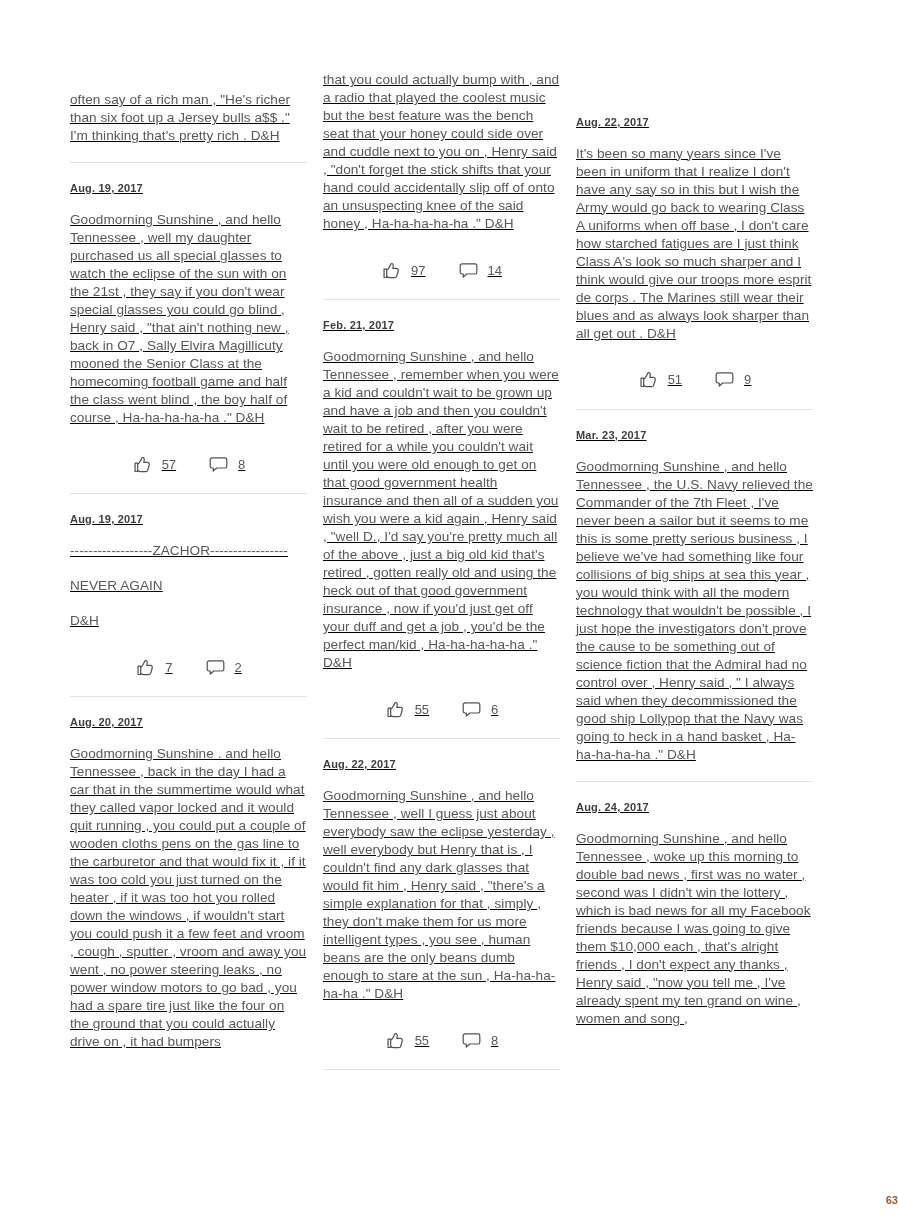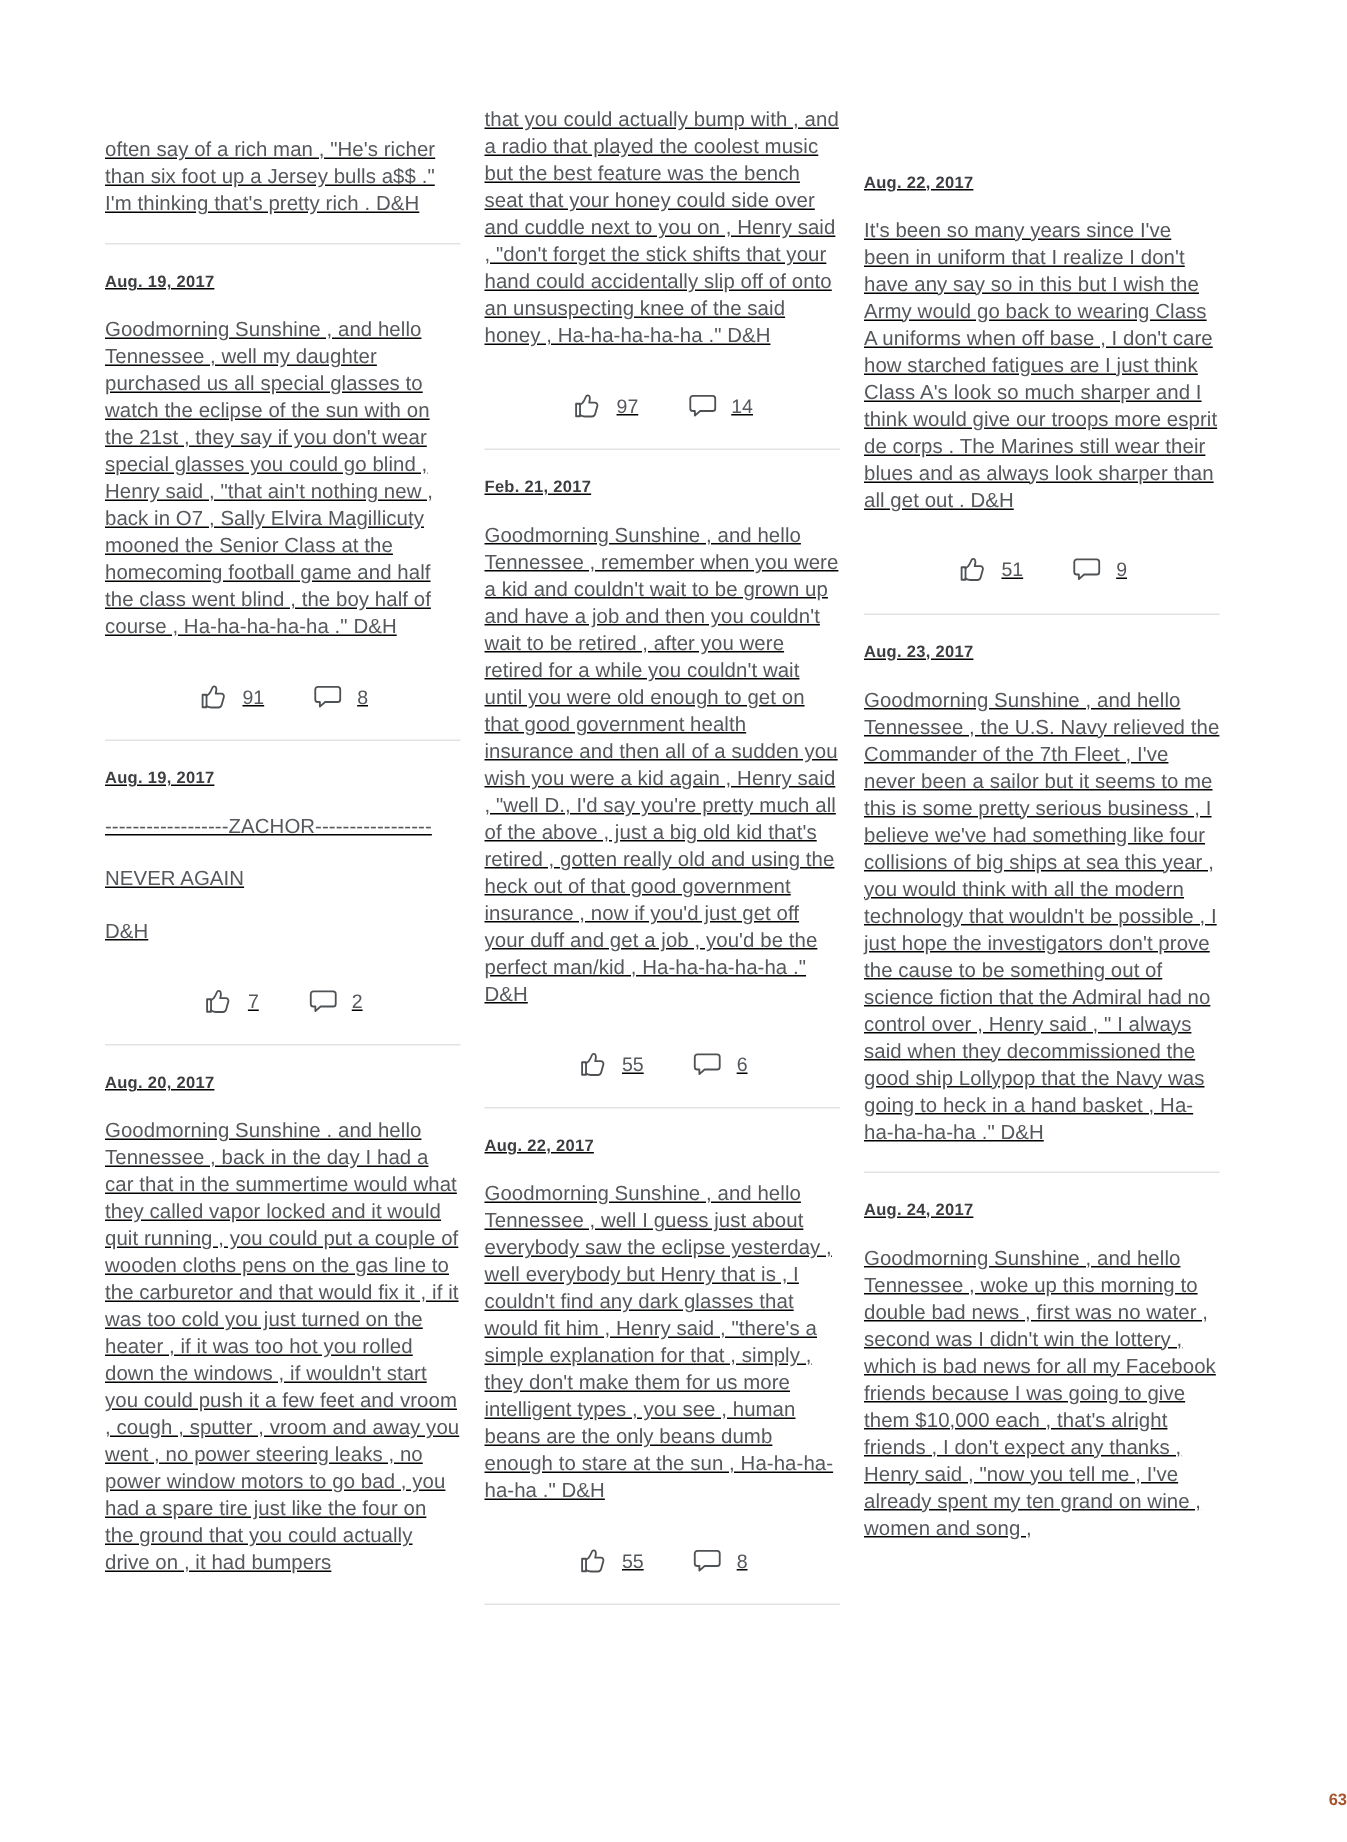--- a/index.html
+++ b/index.html
@@ -73,21 +73,21 @@
         <h3 class="post-date">Aug. 19, 2017</h3>
         <p class="post-text">Goodmorning Sunshine , and hello Tennessee , well my daughter purchased us all special glasses to watch the eclipse of the sun with on the 21st , they say if you don't wear special glasses you could go blind , Henry said , "that ain't nothing new , back in O7 , Sally Elvira Magillicuty mooned the Senior Class at the homecoming football game and half the class went blind , the boy half of course , Ha-ha-ha-ha-ha ." D&amp;H</p>
         <div class="engagement">
           <span class="eng-item">
             <span class="icon">
                 <svg width="21" height="21" viewBox="0 0 24 24" fill="none" stroke="#4f5255" stroke-width="1.4" stroke-linecap="round" stroke-linejoin="round">
                   <path d="M3.5 10.5h3v9.5h-3z"></path>
                   <path d="M6.5 19c1.2.8 2.3 1.2 3.8 1.2h5.3c1.1 0 2.1-.75 2.4-1.85l1.7-6.1c.4-1.3-.6-2.6-1.9-2.6h-4.3c.5-1.7.7-3.1.4-4.3-.3-1.4-2.3-1.7-2.85-.4-.6 1.5-1.5 3.5-2.6 4.8-.6.75-1.2 1.2-1.95 1.5"></path>
                 </svg>
               </span>
-            <span class="count">91</span>
+            <span class="count">57</span>
           </span>
           <span class="eng-item">
             <span class="icon">
                 <svg width="21" height="21" viewBox="0 0 24 24" fill="none" stroke="#4f5255" stroke-width="1.4" stroke-linejoin="round">
                   <path d="M4.5 4.5h15a2 2 0 0 1 2 2v7.5a2 2 0 0 1-2 2H10l-4 3.5v-3.5H4.5a2 2 0 0 1-2-2V6.5a2 2 0 0 1 2-2z"></path>
                 </svg>
               </span>
             <span class="count">8</span>
           </span>
         </div>
@@ -227,21 +227,21 @@
                   <path d="M4.5 4.5h15a2 2 0 0 1 2 2v7.5a2 2 0 0 1-2 2H10l-4 3.5v-3.5H4.5a2 2 0 0 1-2-2V6.5a2 2 0 0 1 2-2z"></path>
                 </svg>
               </span>
             <span class="count">9</span>
           </span>
         </div>
         <hr class="divider">
       </article>
 
       <article class="post">
-        <h3 class="post-date">Aug. 23, 2017</h3>
+        <h3 class="post-date">Mar. 23, 2017</h3>
         <p class="post-text">Goodmorning Sunshine , and hello Tennessee , the U.S. Navy relieved the Commander of the 7th Fleet , I've never been a sailor but it seems to me this is some pretty serious business , I believe we've had something like four collisions of big ships at sea this year , you would think with all the modern technology that wouldn't be possible , I just hope the investigators don't prove the cause to be something out of science fiction that the Admiral had no control over , Henry said , " I always said when they decommissioned the good ship Lollypop that the Navy was going to heck in a hand basket , Ha-ha-ha-ha-ha ." D&amp;H</p>
         <hr class="divider">
       </article>
 
       <article class="post">
         <h3 class="post-date">Aug. 24, 2017</h3>
         <p class="post-text">Goodmorning Sunshine , and hello Tennessee , woke up this morning to double bad news , first was no water , second was I didn't win the lottery , which is bad news for all my Facebook friends because I was going to give them $10,000 each , that's alright friends , I don't expect any thanks , Henry said , "now you tell me , I've already spent my ten grand on wine , women and song ,</p>
       </article>
 
     </div>

